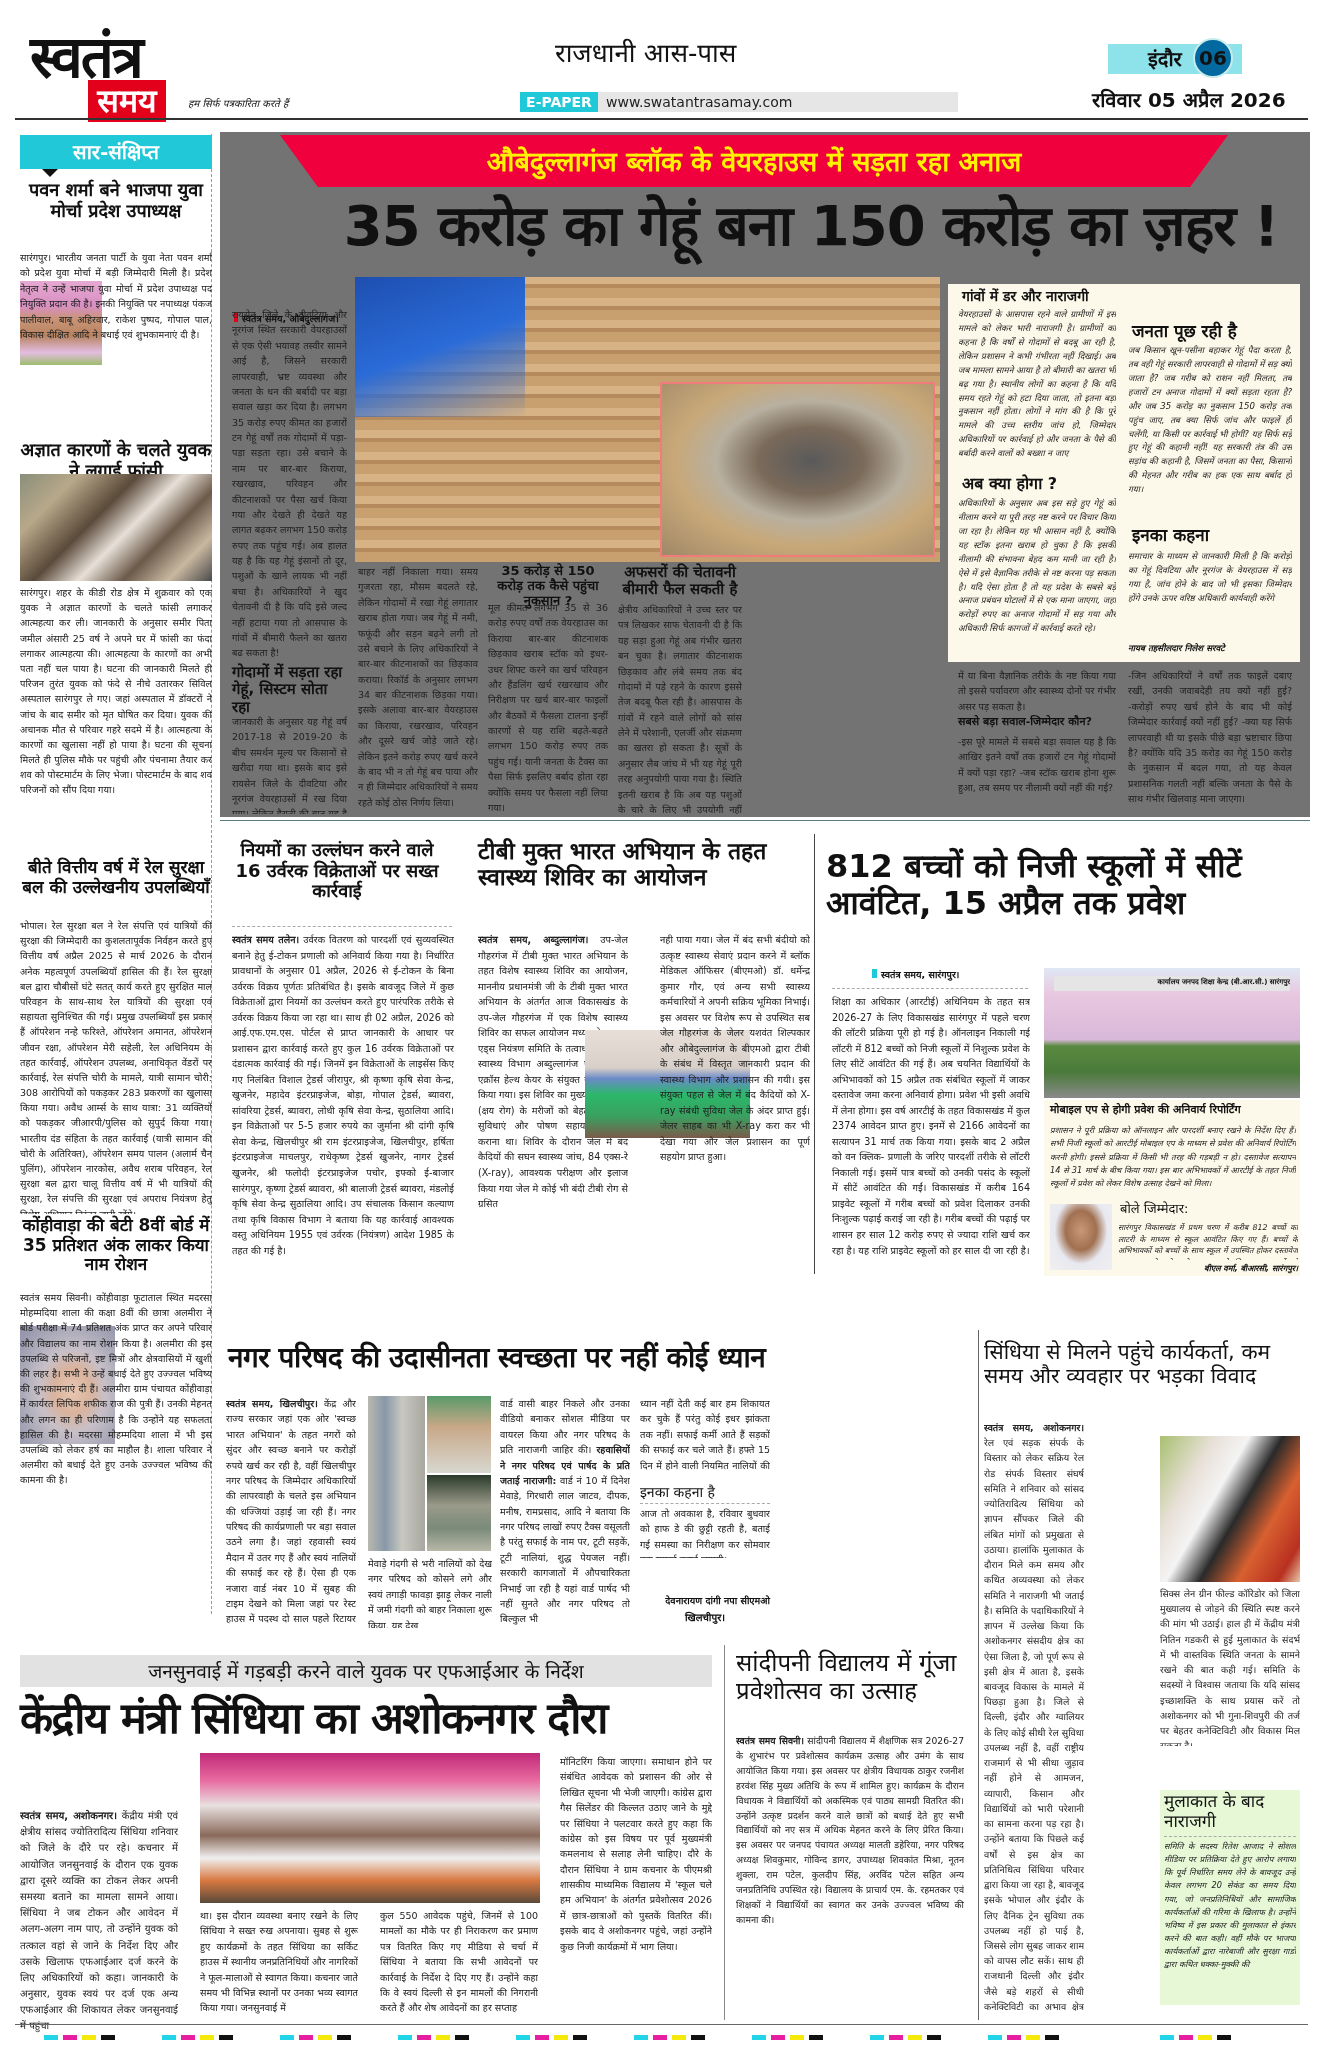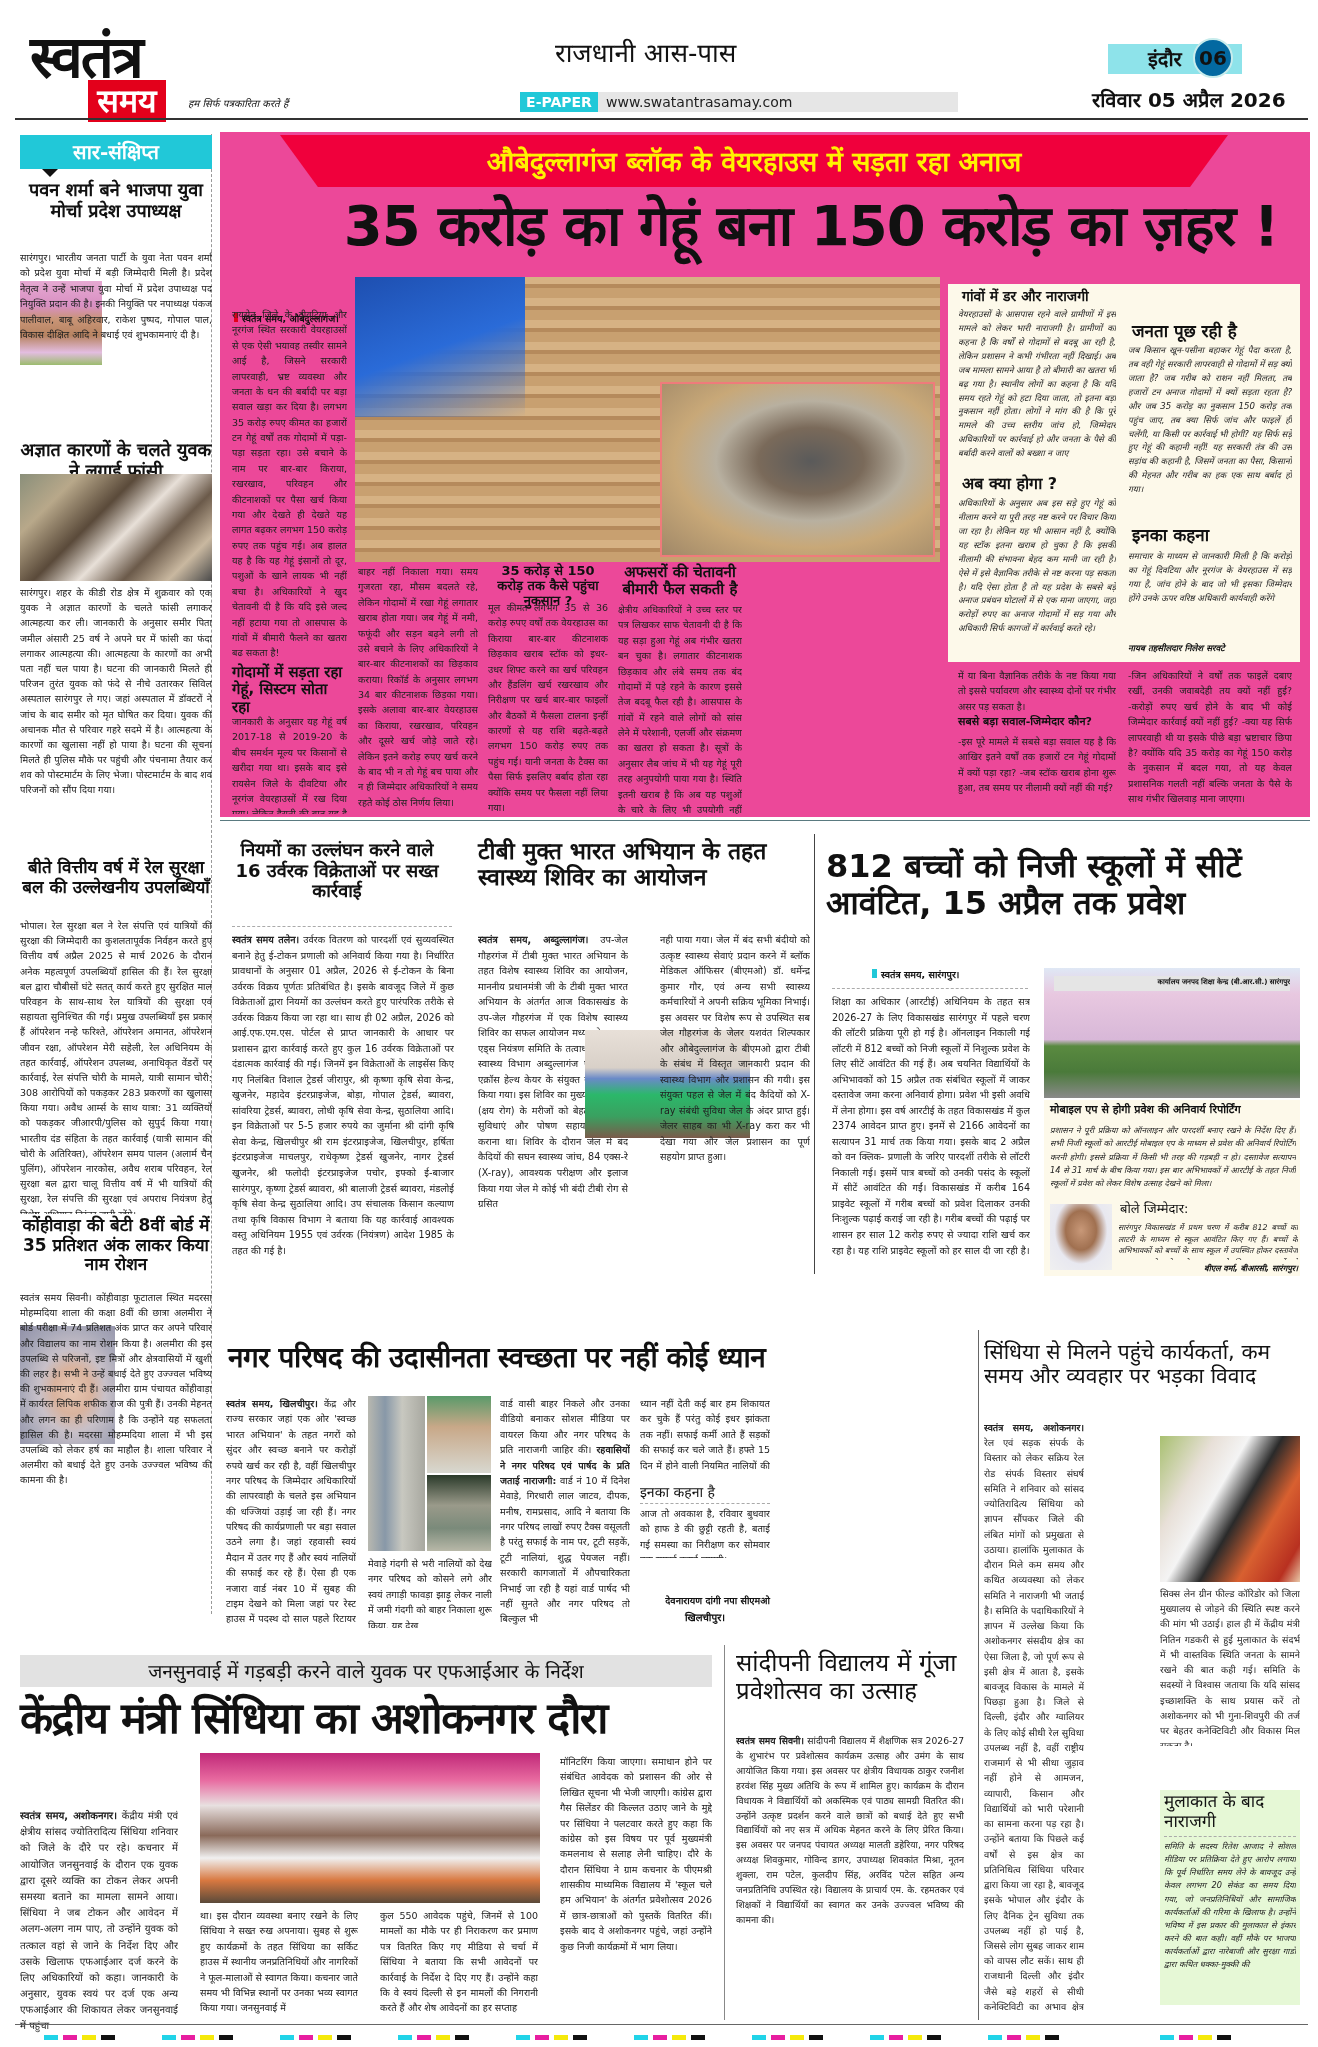--- a/index.html
+++ b/index.html
@@ -53,21 +53,21 @@
 <div class="photo" style="left:20px;top:474px;width:192px;height:107px;background:linear-gradient(135deg,#8a8f7a 0%,#b8a88a 20%,#5a4a3a 40%,#e8e0d8 55%,#6b5a4a 70%,#c9b8a0 85%,#4a4a4a 100%);"></div>
 <div class="abs txt" style="left:20px;top:585px;width:192px;height:258px;overflow:hidden;font-size:9.5px;line-height:1.6;">सारंगपुर। शहर के कीडी रोड क्षेत्र में शुक्रवार को एक युवक ने अज्ञात कारणों के चलते फांसी लगाकर आत्महत्या कर ली। जानकारी के अनुसार समीर पिता जमील अंसारी 25 वर्ष ने अपने घर में फांसी का फंदा लगाकर आत्महत्या की। आत्महत्या के कारणों का अभी पता नहीं चल पाया है। घटना की जानकारी मिलते ही परिजन तुरंत युवक को फंदे से नीचे उतारकर सिविल अस्पताल सारंगपुर ले गए। जहां अस्पताल में डॉक्टरों ने जांच के बाद समीर को मृत घोषित कर दिया। युवक की अचानक मौत से परिवार गहरे सदमे में है। आत्महत्या के कारणों का खुलासा नहीं हो पाया है। घटना की सूचना मिलते ही पुलिस मौके पर पहुंची और पंचनामा तैयार कर शव को पोस्टमार्टम के लिए भेजा। पोस्टमार्टम के बाद शव परिजनों को सौंप दिया गया।</div>
 
 <div class="abs hd" style="left:20px;top:858px;width:192px;font-size:17px;text-align:center;">बीते वित्तीय वर्ष में रेल सुरक्षा बल की उल्लेखनीय उपलब्धियाँ</div>
 <div class="abs txt" style="left:20px;top:918px;width:192px;height:296px;overflow:hidden;font-size:9.5px;line-height:1.6;">भोपाल। रेल सुरक्षा बल ने रेल संपत्ति एवं यात्रियों की सुरक्षा की जिम्मेदारी का कुशलतापूर्वक निर्वहन करते हुए वित्तीय वर्ष अप्रैल 2025 से मार्च 2026 के दौरान अनेक महत्वपूर्ण उपलब्धियाँ हासिल की हैं। रेल सुरक्षा बल द्वारा चौबीसों घंटे सतत् कार्य करते हुए सुरक्षित माल परिवहन के साथ-साथ रेल यात्रियों की सुरक्षा एवं सहायता सुनिश्चित की गई। प्रमुख उपलब्धियाँ इस प्रकार हैं ऑपरेशन नन्हे फरिश्ते, ऑपरेशन अमानत, ऑपरेशन जीवन रक्षा, ऑपरेशन मेरी सहेली, रेल अधिनियम के तहत कार्रवाई, ऑपरेशन उपलब्ध, अनाधिकृत वेंडरों पर कार्रवाई, रेल संपत्ति चोरी के मामले, यात्री सामान चोरी: 308 आरोपियों को पकड़कर 283 प्रकरणों का खुलासा किया गया। अवैध आर्म्स के साथ यात्रा: 31 व्यक्तियों को पकड़कर जीआरपी/पुलिस को सुपुर्द किया गया। भारतीय दंड संहिता के तहत कार्रवाई (यात्री सामान की चोरी के अतिरिक्त), ऑपरेशन समय पालन (अलार्म चैन पुलिंग), ऑपरेशन नारकोस, अवैध शराब परिवहन, रेल सुरक्षा बल द्वारा चालू वित्तीय वर्ष में भी यात्रियों की सुरक्षा, रेल संपत्ति की सुरक्षा एवं अपराध नियंत्रण हेतु विशेष अभियान निरंतर जारी रहेंगे।</div>
 
 <div class="abs hd" style="left:20px;top:1216px;width:192px;font-size:17px;text-align:center;">कोंहीवाड़ा की बेटी 8वीं बोर्ड में 35 प्रतिशत अंक लाकर किया नाम रोशन</div>
 <div class="photo" style="left:20px;top:1326px;width:95px;height:118px;background:radial-gradient(ellipse at 55% 55%,#e8c7b2 0%,#d9b39e 25%,#c8c0c8 45%,#a8a8b8 70%,#9090a8 100%);"></div>
 <div class="abs txt" style="left:20px;top:1290px;width:192px;height:330px;overflow:hidden;font-size:9.5px;line-height:1.6;">स्वतंत्र समय सिवनी। कोंहीवाड़ा फूटाताल स्थित मदरसा मोहम्मदिया शाला की कक्षा 8वीं की छात्रा अलमीरा ने बोर्ड परीक्षा में 74 प्रतिशत अंक प्राप्त कर अपने परिवार और विद्यालय का नाम रोशन किया है। अलमीरा की इस उपलब्धि से परिजनों, इष्ट मित्रों और क्षेत्रवासियों में खुशी की लहर है। सभी ने उन्हें बधाई देते हुए उज्ज्वल भविष्य की शुभकामनाएं दी हैं। अलमीरा ग्राम पंचायत कोंहीवाड़ा में कार्यरत लिपिक शफीक राज की पुत्री हैं। उनकी मेहनत और लगन का ही परिणाम है कि उन्होंने यह सफलता हासिल की है। मदरसा मोहम्मदिया शाला में भी इस उपलब्धि को लेकर हर्ष का माहौल है। शाला परिवार ने अलमीरा को बधाई देते हुए उनके उज्ज्वल भविष्य की कामना की है।</div>
 
-<div class="abs" style="left:220px;top:132px;width:1090px;height:685px;background:#ec4899;">
+<div class="abs" style="left:220px;top:132px;width:1090px;height:685px;background:#737373;">
   <div class="abs" style="left:60px;top:3px;width:948px;height:52px;background:#f0003c;clip-path:polygon(0 0,100% 0,96% 100%,4% 100%);"></div>
   <div class="abs" style="left:60px;top:10px;width:948px;text-align:center;color:#fff200;font-weight:bold;font-size:27px;">औबेदुल्लागंज ब्लॉक के वेयरहाउस में सड़ता रहा अनाज</div>
   <div class="abs hd" style="left:0;top:62px;width:1182px;text-align:center;font-size:56px;letter-spacing:-1px;">35 करोड़ का गेहूं बना 150 करोड़ का ज़हर !</div>
 
   <div class="abs" style="left:14px;top:152px;width:110px;font-size:9.5px;font-weight:bold;margin-top:28px;">
     <span style="display:inline-block;width:4px;height:9px;background:#e3001b;margin-right:4px;"></span><span>स्वतंत्र समय, औबेदुल्लागंज।</span>
   </div>
   <div class="abs txt" style="left:12px;top:175px;width:115px;height:350px;overflow:hidden;font-size:9.5px;">रायसेन जिले के दीवटिया और नूरगंज स्थित सरकारी वेयरहाउसों से एक ऐसी भयावह तस्वीर सामने आई है, जिसने सरकारी लापरवाही, भ्रष्ट व्यवस्था और जनता के धन की बर्बादी पर बड़ा सवाल खड़ा कर दिया है। लगभग 35 करोड़ रुपए कीमत का हजारों टन गेहूं वर्षों तक गोदामों में पड़ा-पड़ा सड़ता रहा। उसे बचाने के नाम पर बार-बार किराया, रखरखाव, परिवहन और कीटनाशकों पर पैसा खर्च किया गया और देखते ही देखते यह लागत बढ़कर लगभग 150 करोड़ रुपए तक पहुंच गई। अब हालत यह है कि यह गेहूं इंसानों तो दूर, पशुओं के खाने लायक भी नहीं बचा है। अधिकारियों ने खुद चेतावनी दी है कि यदि इसे जल्द नहीं हटाया गया तो आसपास के गांवों में बीमारी फैलने का खतरा बढ़ सकता है!</div>
   <div class="abs hd" style="left:12px;top:532px;width:115px;font-size:15px;">गोदामों में सड़ता रहा गेहूं, सिस्टम सोता रहा</div>
   <div class="abs txt" style="left:12px;top:582px;width:115px;height:100px;overflow:hidden;font-size:9.5px;">जानकारी के अनुसार यह गेहूं वर्ष 2017-18 से 2019-20 के बीच समर्थन मूल्य पर किसानों से खरीदा गया था। इसके बाद इसे रायसेन जिले के दीवटिया और नूरगंज वेयरहाउसों में रख दिया गया। लेकिन हैरानी की बात यह है कि तीन से पांच साल तक इस स्टॉक को</div>

